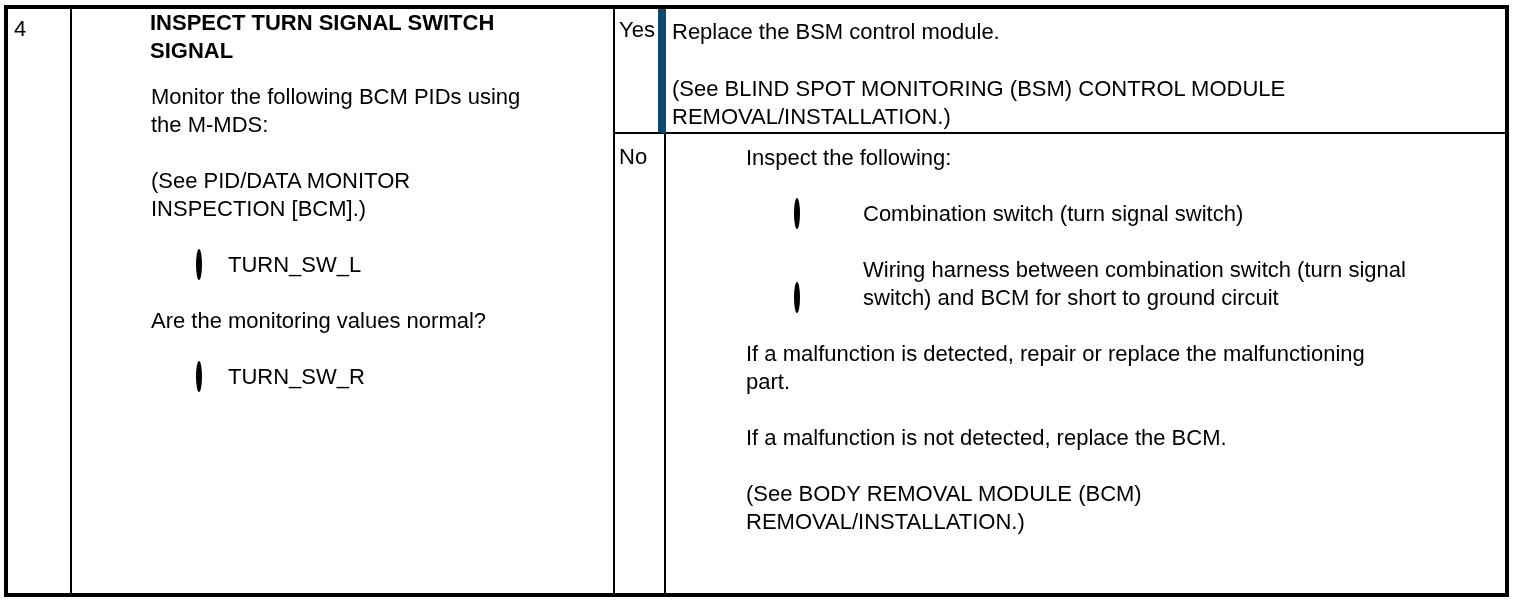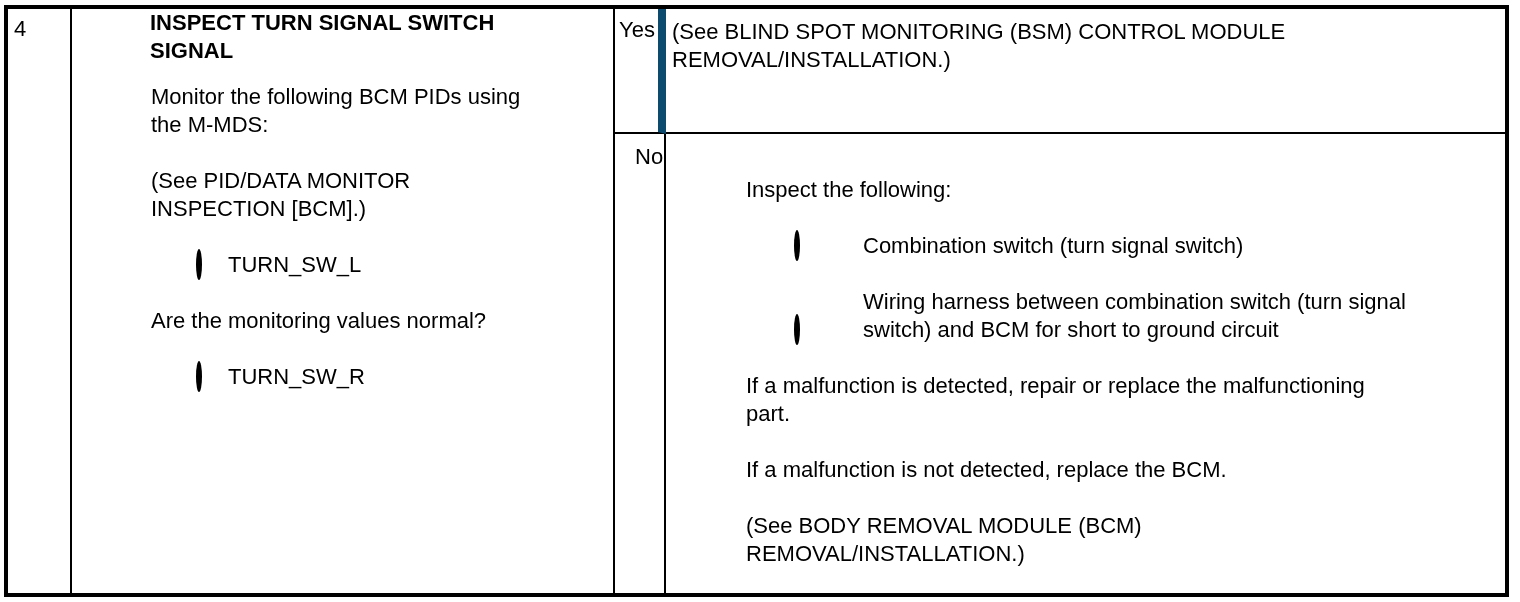--- a/index.html
+++ b/index.html
@@ -44,26 +44,25 @@
     padding: 7px 0 0 4px;
   }
   .c-yes-action {
     grid-column: 4; grid-row: 1;
     border-bottom: 2px solid #000000;
     padding: 9px 14px 0 6px;
   }
   .c-no {
     grid-column: 3; grid-row: 2;
     border-right: 2px solid #000000;
-    padding: 9px 0 0 20px;
+    padding: 9px 0 0 4px;
   }
   .c-no-action {
     grid-column: 4; grid-row: 2;
     padding: 10px 14px 0 0;
-    margin-top: 32px;
   }
   .pre { white-space: pre-line; }
   .insp-heading {
     font-weight: bold;
     margin: 0 0 18px 78px;
   }
   .li { display: flex; margin: 0 0 28px 0; align-items: flex-end; }
   .mk { position: relative; display: block; }
   .mk-dot {
     flex: 0 0 28px;
@@ -136,20 +135,21 @@
         <span class="mk mk-ring"><span class="glyph"></span></span>
         <span class="txt pre">TURN_SW_R</span>
       </div>
     </div>
 
     <div class="cell c-yes">
       <span>Yes</span>
     </div>
 
     <div class="cell c-yes-action">
+      <div class="para pre">Replace the BSM control module.</div>
       <div class="para pre">(See BLIND SPOT MONITORING (BSM) CONTROL MODULE
 REMOVAL/INSTALLATION.)</div>
     </div>
 
     <div class="cell c-no">
       <span>No</span>
     </div>
 
     <div class="cell c-no-action">
       <div class="li lv1">

